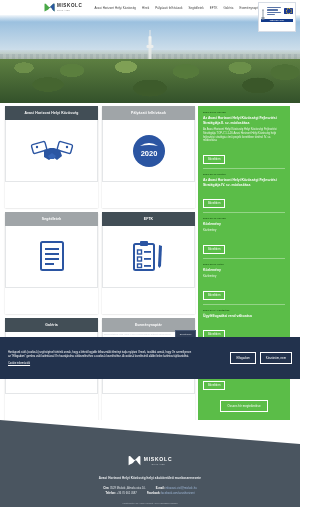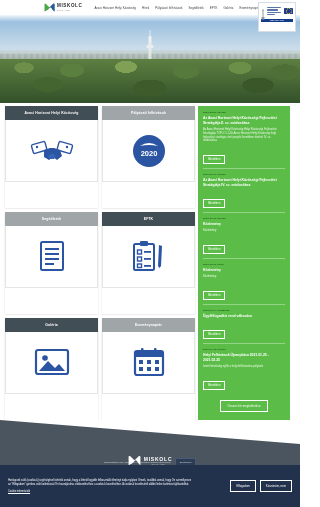--- a/index.html
+++ b/index.html
@@ -2,21 +2,21 @@
 <html lang="hu"><head>
 <meta charset="utf-8">
 <style>
   * { box-sizing: border-box; margin: 0; padding: 0; }
   html, body {
     width: 300px; height: 507px;
     font-family: "Liberation Sans", sans-serif;
     background: #ffffff;
     overflow: hidden;
   }
-  .page { position: relative; width: 300px; height: 507px; background:#a16207; }
+  .page { position: relative; width: 300px; height: 379px; background:#a16207; }
 
   
   .topbar {
     height: 15px; background: #ffffff;
     display: flex; align-items: center;
     padding: 0 6px 0 44px;
     position: relative; z-index: 5;
   }
   .logo { display:flex; align-items:center; gap:2px; }
   .logo-mark {

